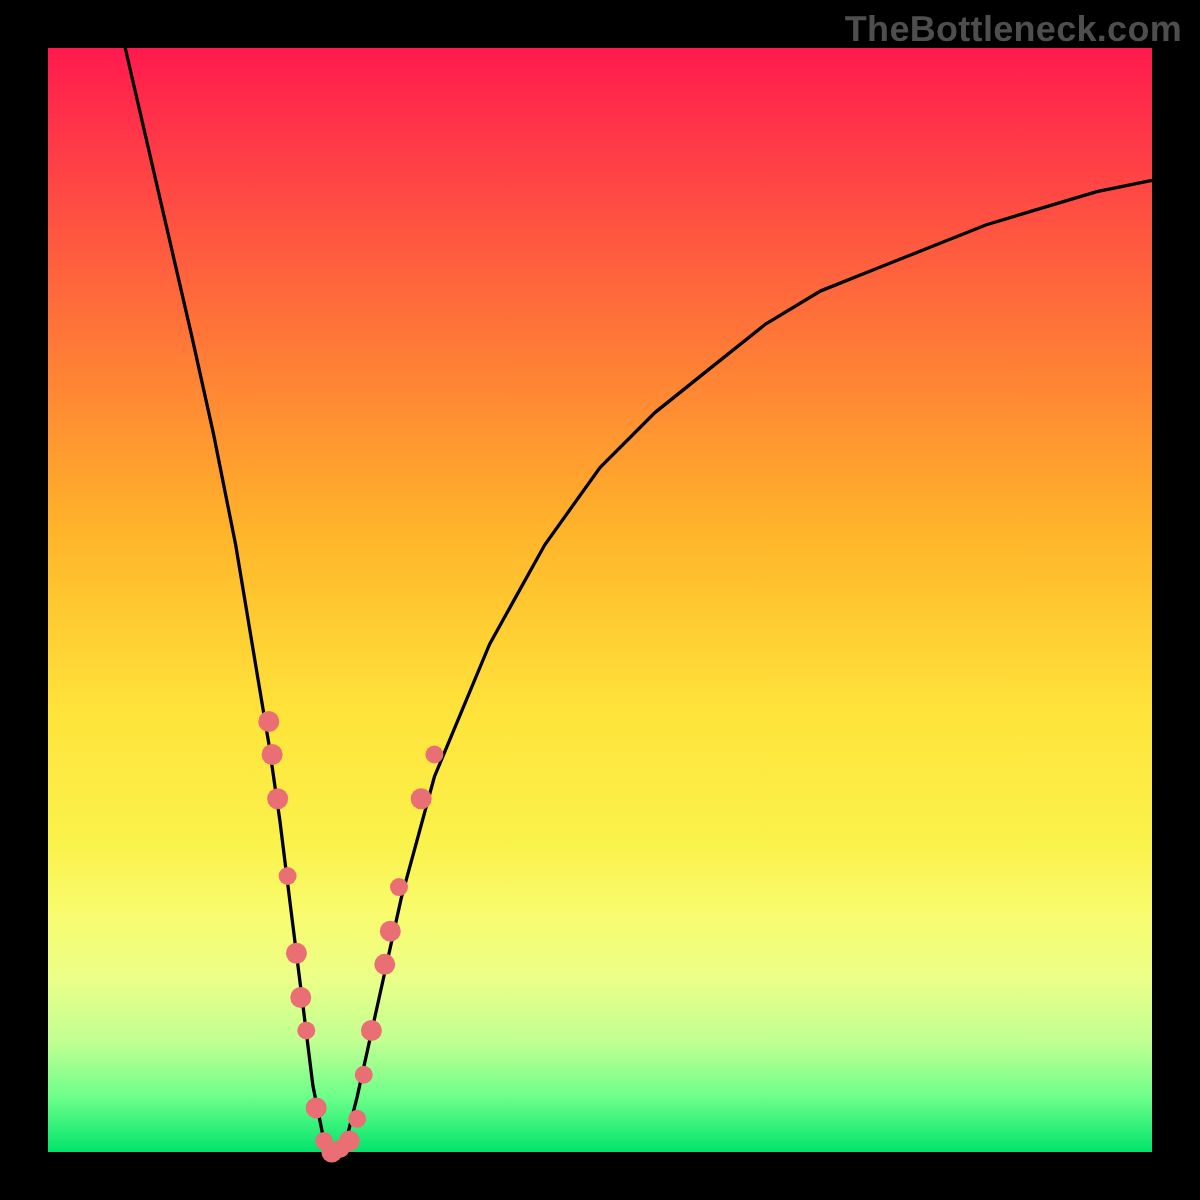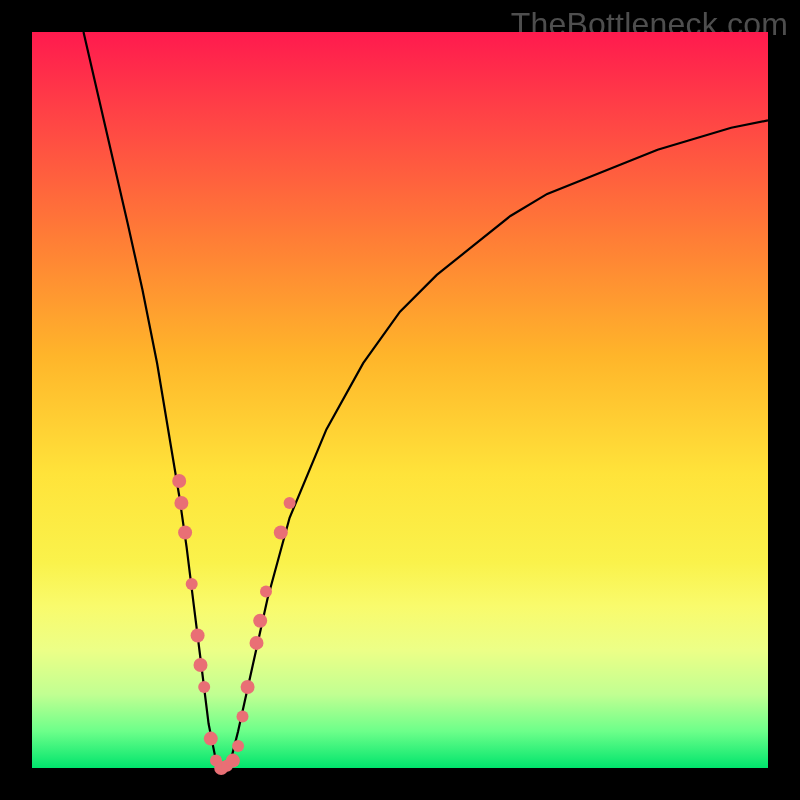--- a/index.html
+++ b/index.html
@@ -39,22 +39,22 @@
       #c1ff92 90%,
       #6dff8a 95%,
       #00e46c 100%
     );
   }
   .watermark {
     position: absolute;
     top: 6px;
     right: 12px;
     color: #4e4e4e;
-    font-size: 32px;
-    font-weight: 400;
+    font-size: 24px;
+    font-weight: 700;
     letter-spacing: 0.2px;
     user-select: none;
   }
   svg.curve {
     position: absolute;
     left: 0;
     top: 0;
     width: 736px;
     height: 736px;
     overflow: visible;

